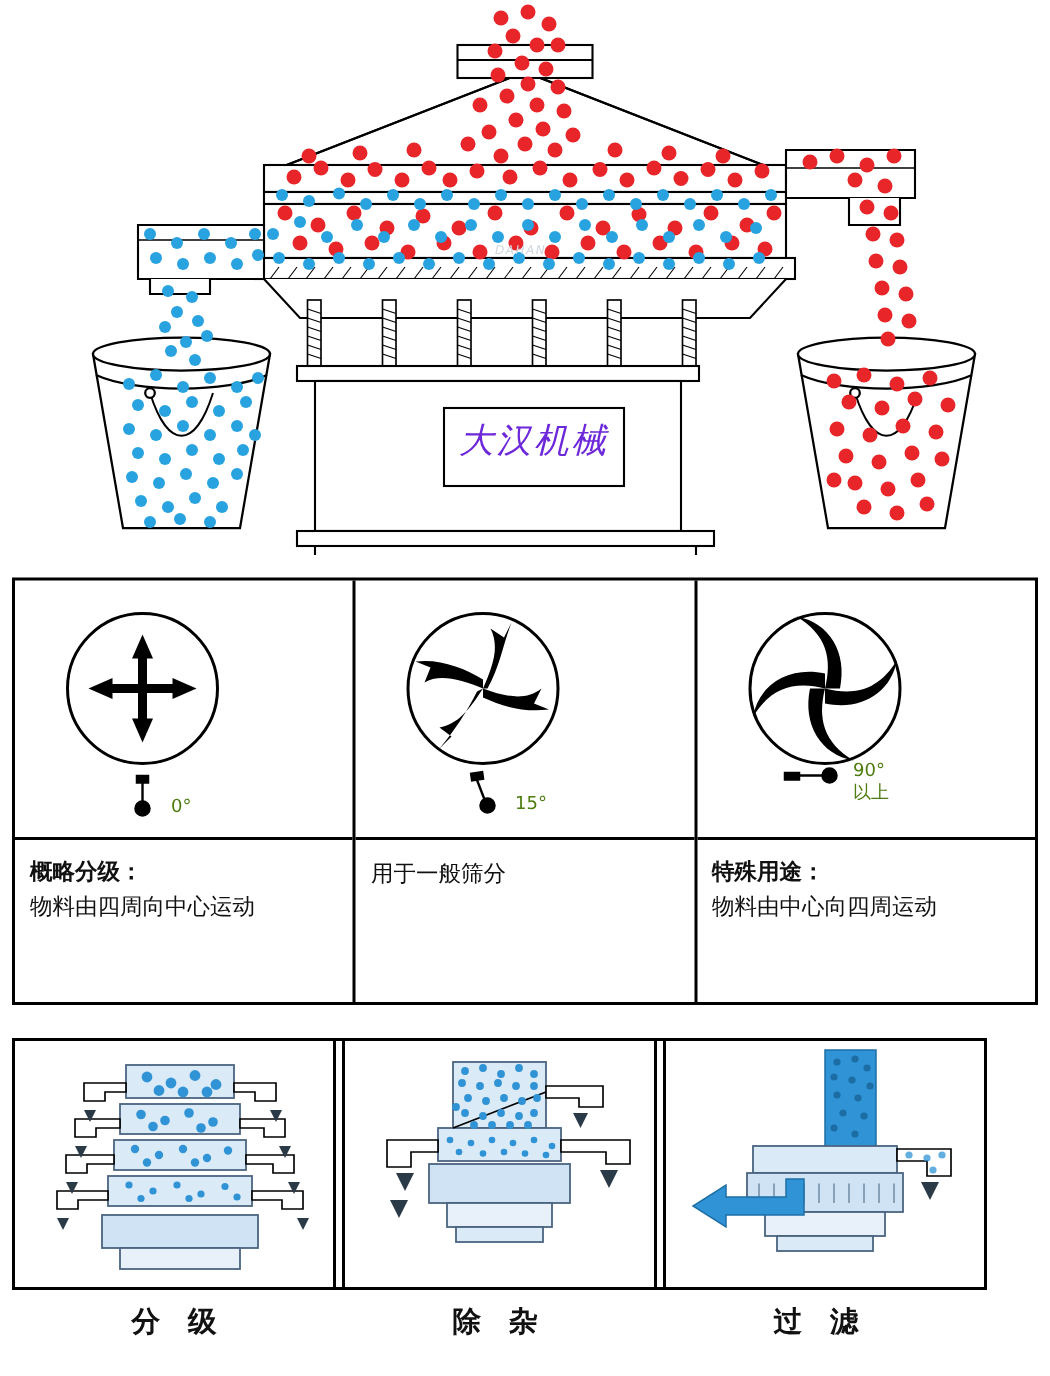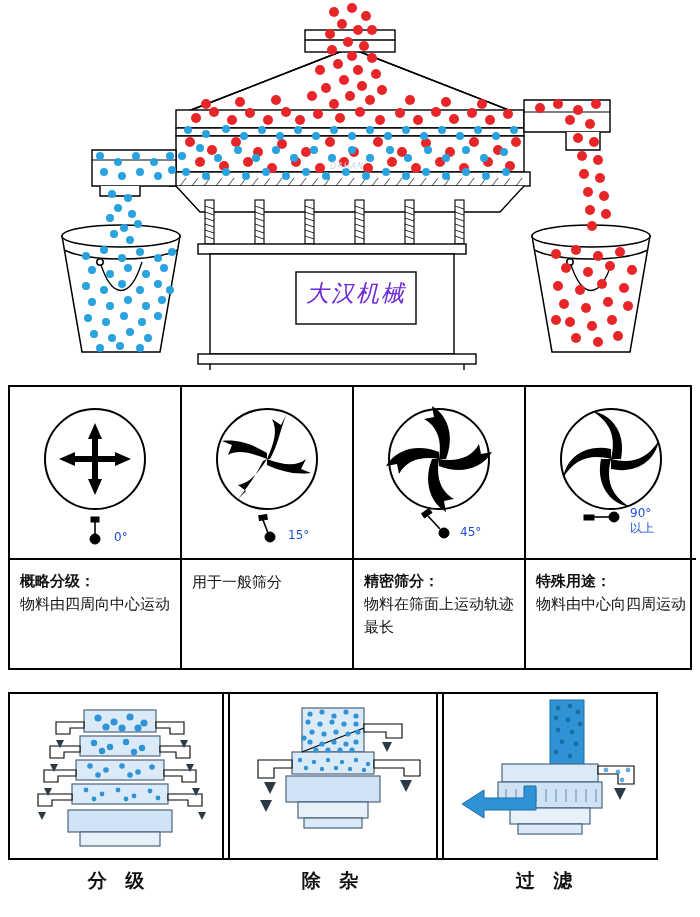--- a/index.html
+++ b/index.html
@@ -85,21 +85,21 @@
     line-height: 23px;
     color: #111;
     font-family: "DejaVu Sans", sans-serif;
   }
   .angle-title {
     font-weight: bold;
   }
   .angle-deg-label {
     position: absolute;
     font-size: 12px;
-    color: #1d4ed8;
+    color: #4d7c0f;
     line-height: 12px;
   }
   .angle-deg-label.two-line {
     line-height: 13px;
   }
 
   
   #bottom-panels {
     position: absolute;
     left: 8px;
@@ -579,43 +579,20 @@
             <circle cx="88" cy="150" r="5"></circle>
           </g>
         </svg>
         <div class="angle-deg-label" style="left:106px; top:142px;">15°</div>
       </div>
       <div class="angle-desc-cell" style="padding-top:11px;">
         <span>用于一般筛分</span>
       </div>
     </div>
 
-    <div class="angle-col">
-      <div class="angle-icon-cell">
-        <svg width="170" height="173" viewBox="0 0 170 173" xmlns="http://www.w3.org/2000/svg">
-          <circle cx="85" cy="72" r="50" fill="none" stroke="#000" stroke-width="2"></circle>
-          <g fill="#000">
-            <path d="M85 72 C88 54, 84 40, 70 32 L80 30 L78 19 C96 30, 100 52, 92 72 Z"></path>
-            <path d="M85 72 C103 75, 117 71, 125 57 L127 67 L138 65 C127 83, 105 87, 85 79 Z"></path>
-            <path d="M85 72 C82 90, 86 104, 100 112 L90 114 L92 125 C74 114, 70 92, 78 72 Z"></path>
-            <path d="M85 72 C67 69, 53 73, 45 87 L43 77 L32 79 C43 61, 65 57, 85 65 Z"></path>
-          </g>
-          <g fill="#000" stroke="#000">
-            <rect x="68" y="124" width="9" height="5" transform="rotate(-35 72 126)"></rect>
-            <line x1="74" y1="129" x2="86" y2="142" stroke-width="1.6"></line>
-            <circle cx="90" cy="146" r="5"></circle>
-          </g>
-        </svg>
-        <div class="angle-deg-label" style="left:106px; top:139px;">45°</div>
-      </div>
-      <div class="angle-desc-cell">
-        <span class="angle-title">精密筛分：</span><br>
-        <span>物料在筛面上运动轨迹最长</span>
-      </div>
-    </div>
 
     <div class="angle-col">
       <div class="angle-icon-cell">
         <svg width="170" height="173" viewBox="0 0 170 173" xmlns="http://www.w3.org/2000/svg">
           <circle cx="85" cy="72" r="50" fill="none" stroke="#000" stroke-width="2"></circle>
           <g fill="#000">
             <path d="M85 72 C90 52, 86 36, 66 24 C88 28, 100 48, 95 72 Z"></path>
             <path d="M85 72 C105 77, 121 73, 133 53 C129 75, 109 87, 85 82 Z"></path>
             <path d="M85 72 C80 92, 84 108, 104 120 C82 116, 70 96, 75 72 Z"></path>
             <path d="M85 72 C65 67, 49 71, 37 91 C41 69, 61 57, 85 62 Z"></path>

